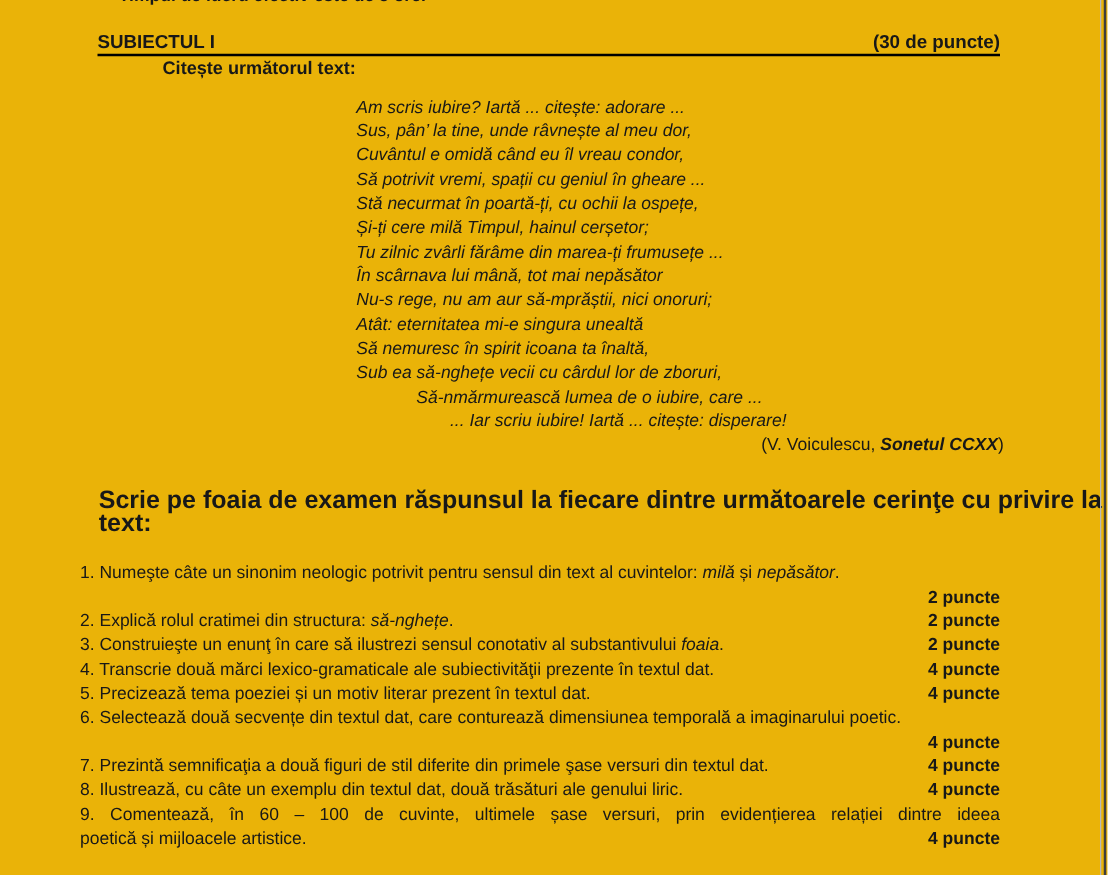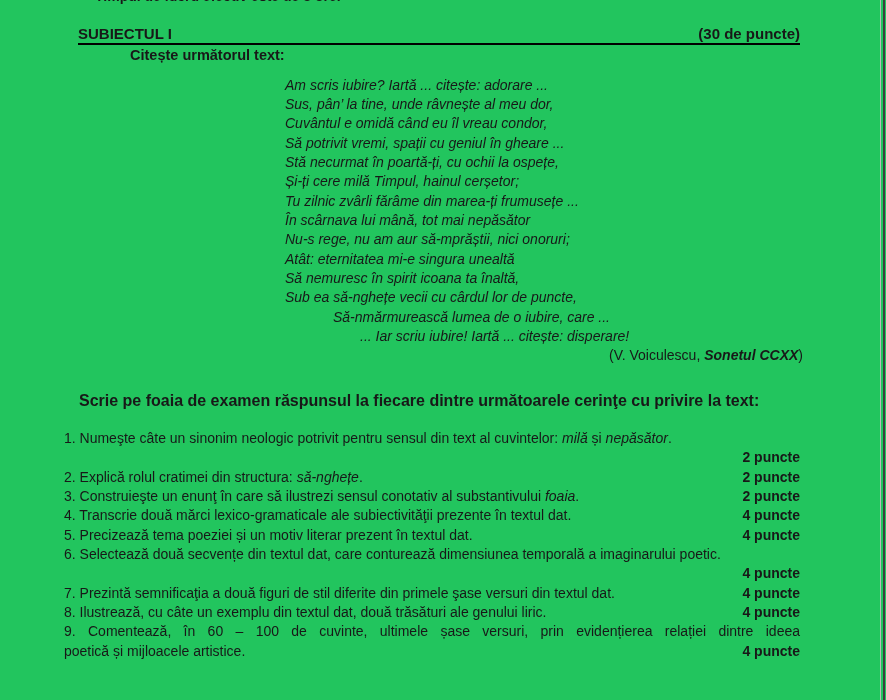--- a/index.html
+++ b/index.html
@@ -1,19 +1,19 @@
 <!DOCTYPE html>
 <html><head>
 <meta charset="utf-8">
 <style>
   html,body{margin:0;padding:0;background:#fff;}
   .page{
     position:relative;
     width:886px;height:700px;
-    background:#22c55e;
+    background:#eab308;
     font-family:"Liberation Sans", sans-serif;
     font-size:14px;line-height:19.33px;
     color:#181818;
     overflow:hidden;
   }
   
   .edge-light{position:absolute;top:0;bottom:0;left:880px;width:1px;background:#b9b9b9;}
   .edge-dark{position:absolute;top:0;bottom:0;left:883px;width:2px;background:#3e3e3e;}
 
   
@@ -26,21 +26,21 @@
     border-bottom:2px solid #000;
     font-weight:bold;font-size:15px;
   }
   .read-instruction{margin:1px 0 0 130px;font-weight:bold;font-size:14.5px;}
 
   .poem{margin:10px 0 0 285px;font-style:italic;}
   .poem-line{white-space:pre;}
   .poem-attribution{width:518px;text-align:right;font-style:normal;}
   .poem-attribution .title{font-weight:bold;font-style:italic;text-align:center;}
 
-  .task-intro{margin:25px 0 0 79px;font-weight:bold;font-size:16px;}
+  .task-intro{margin:25px 0 0 79px;font-weight:bold;font-size:20px;}
 
   .questions{margin:19px 0 0 64px;width:736px;}
   .q-row{display:flex;justify-content:space-between;}
   .q-text{flex:1 1 auto;}
   .q-pts{font-weight:bold;white-space:nowrap;padding-left:8px;}
   .q-pts-line{text-align:right;font-weight:bold;}
   .q-justify{text-align:justify;text-align-last:justify;}
   .it{font-style:italic;}
 </style>
 </head>
@@ -65,21 +65,21 @@
         <div class="poem-line" style="padding-left: 0px;">Sus, pân’ la tine, unde râvnește al meu dor,</div>
         <div class="poem-line" style="padding-left: 0px;">Cuvântul e omidă când eu îl vreau condor,</div>
         <div class="poem-line" style="padding-left: 0px;">Să potrivit vremi, spații cu geniul în gheare ...</div>
         <div class="poem-line" style="padding-left: 0px;">Stă necurmat în poartă-ți, cu ochii la ospețe,</div>
         <div class="poem-line" style="padding-left: 0px;">Și-ți cere milă Timpul, hainul cerșetor;</div>
         <div class="poem-line" style="padding-left: 0px;">Tu zilnic zvârli fărâme din marea-ți frumusețe ...</div>
         <div class="poem-line" style="padding-left: 0px;">În scârnava lui mână, tot mai nepăsător</div>
         <div class="poem-line" style="padding-left: 0px;">Nu-s rege, nu am aur să-mprăștii, nici onoruri;</div>
         <div class="poem-line" style="padding-left: 0px;">Atât: eternitatea mi-e singura unealtă</div>
         <div class="poem-line" style="padding-left: 0px;">Să nemuresc în spirit icoana ta înaltă,</div>
-        <div class="poem-line" style="padding-left: 0px;">Sub ea să-nghețe vecii cu cârdul lor de puncte,</div>
+        <div class="poem-line" style="padding-left: 0px;">Sub ea să-nghețe vecii cu cârdul lor de zboruri,</div>
         <div class="poem-line" style="padding-left: 48px;">Să-nmărmurească lumea de o iubire, care ...</div>
         <div class="poem-line" style="padding-left: 75px;">... Iar scriu iubire! Iartă ... citește: disperare!</div>
       </div>
     <div class="poem-attribution">
       <span>(V. Voiculescu, </span><span class="title">Sonetul CCXX</span><span>)</span>
     </div>
   </div>
 
   <div class="task-intro">Scrie pe foaia de examen răspunsul la fiecare dintre următoarele cerinţe cu privire la text:</div>
 

